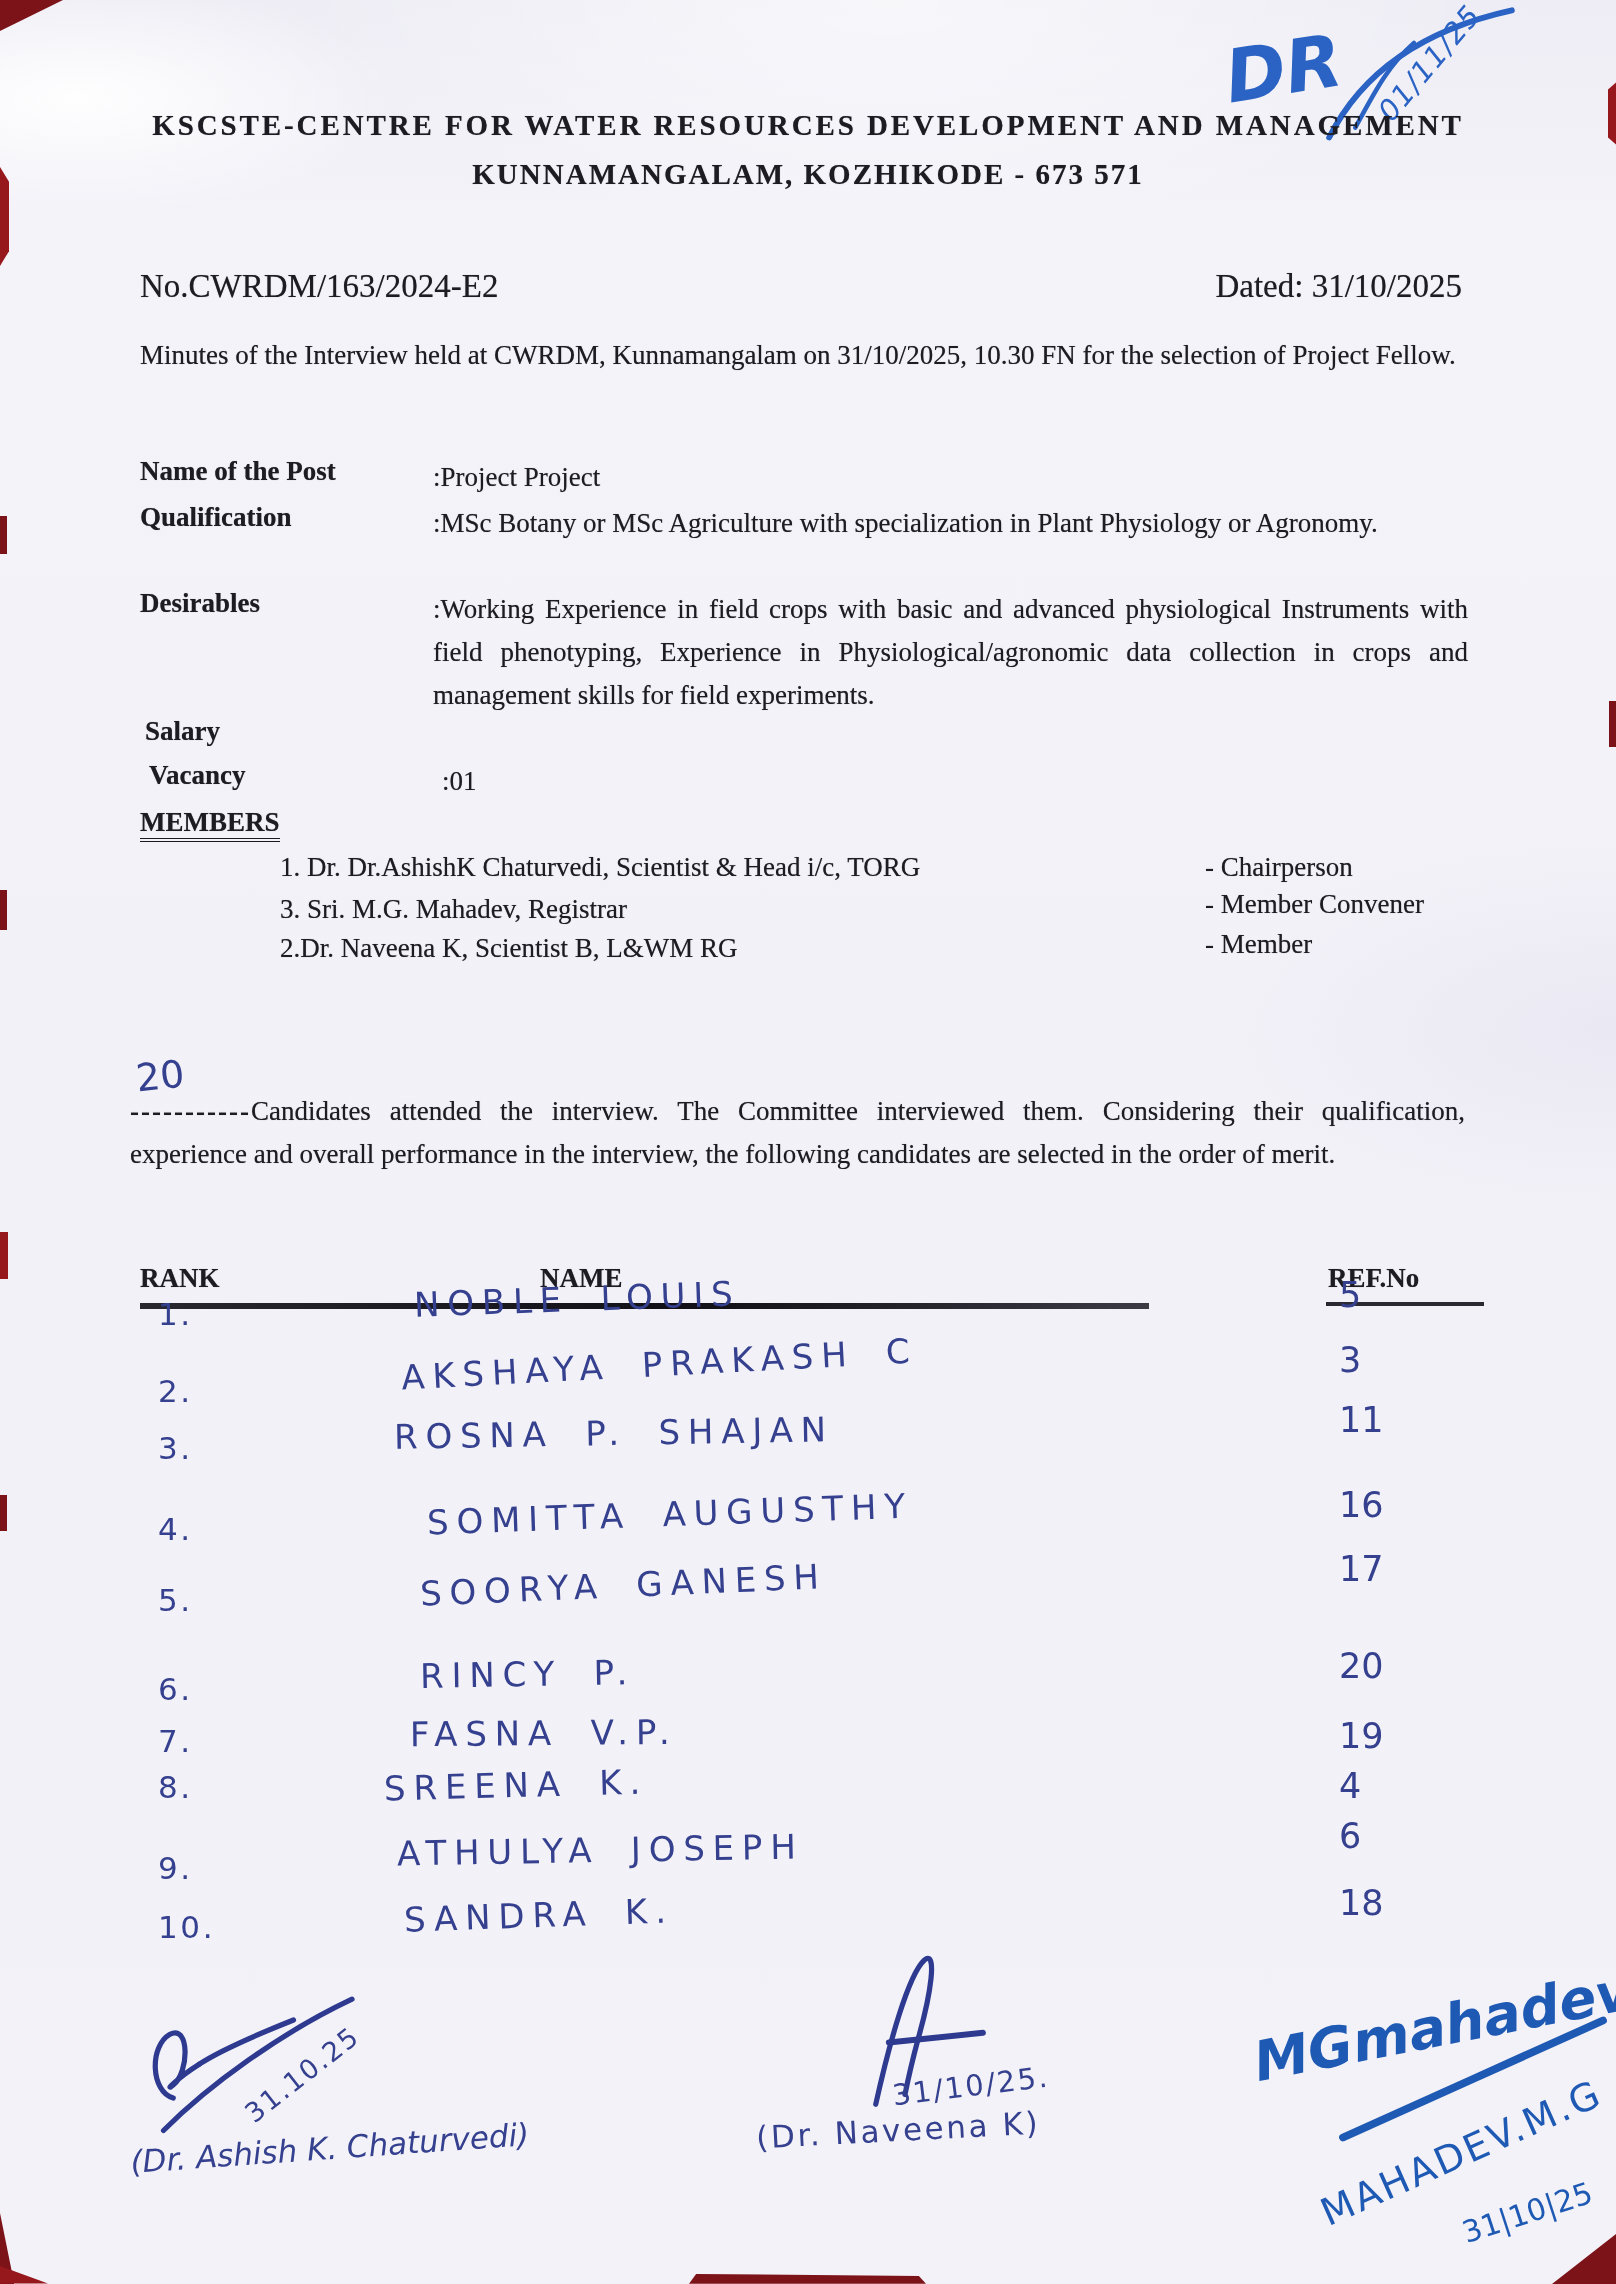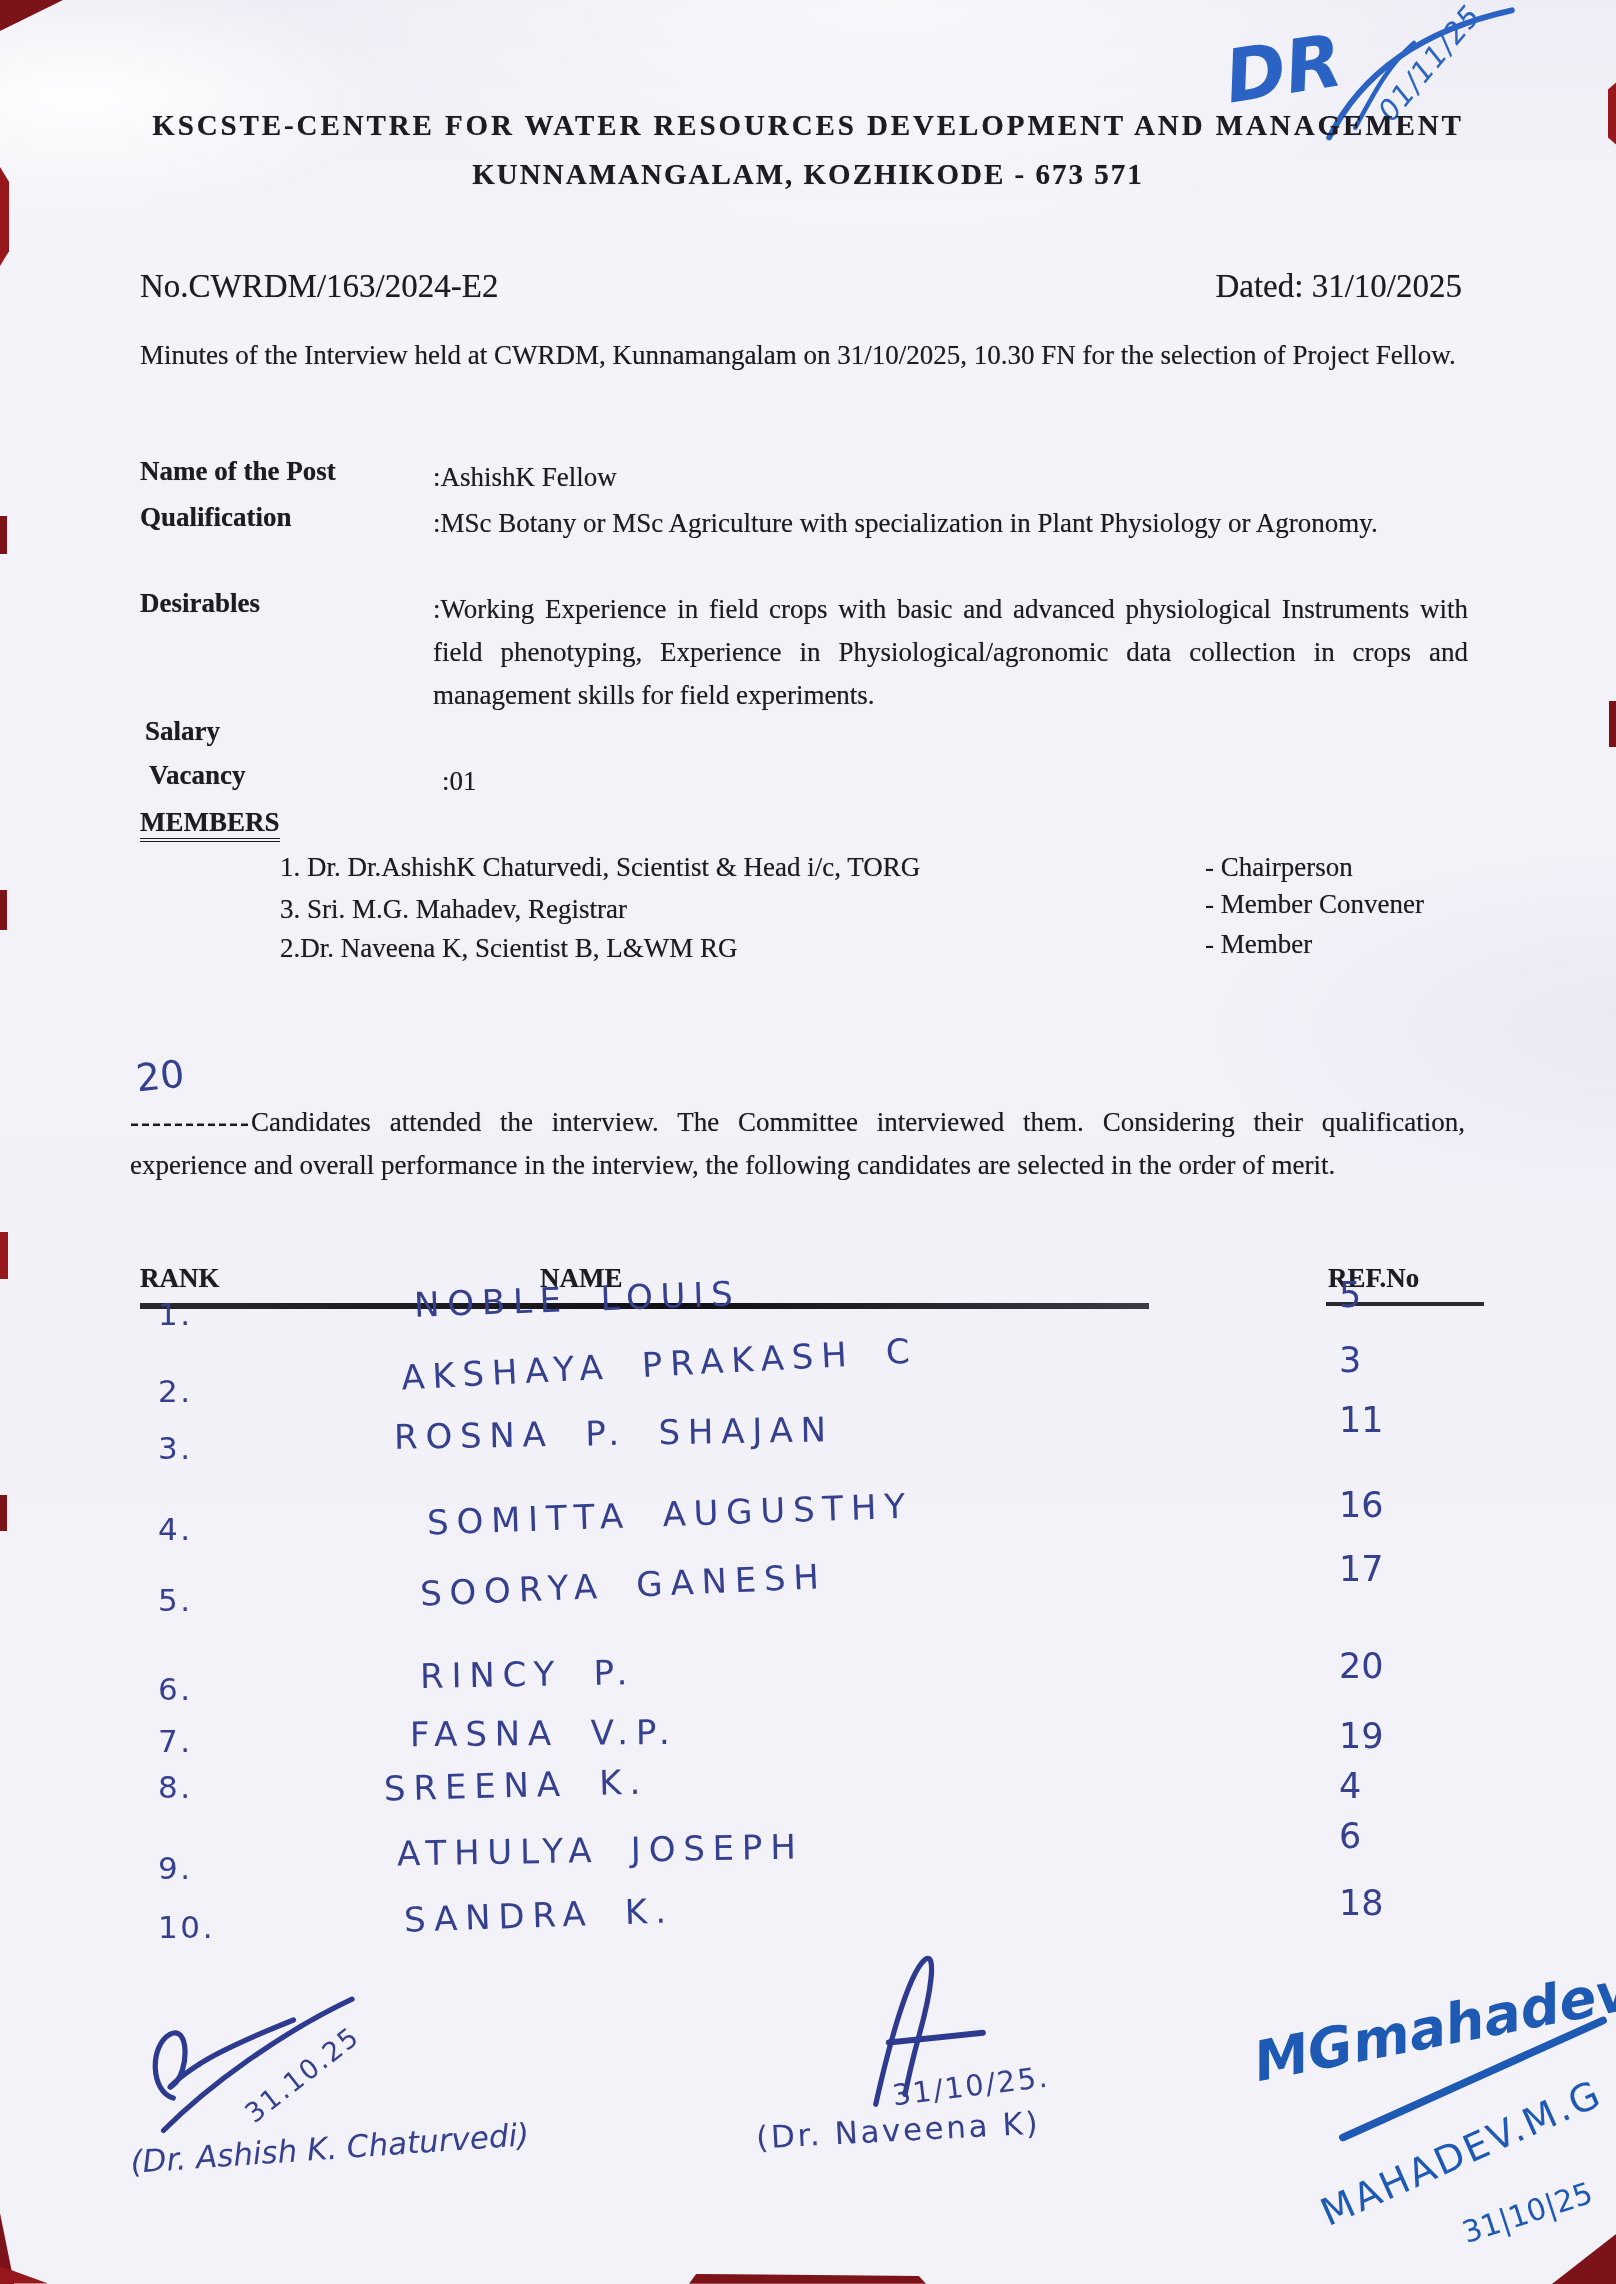--- a/index.html
+++ b/index.html
@@ -35,21 +35,21 @@
   .dlabel { width:293px; font-weight:bold; font-size:27px; flex:none; }
   .dvalue { width:1035px; font-size:27px; line-height:43px; text-align:justify; }
 
   .members-h { top:807px; left:140px; font-weight:bold; font-size:27px;
                border-bottom:4.6px double #1b1a20; padding-bottom:0; }
   .mem-row { left:280px; width:1225px; font-size:27px; }
   .mem-role { position:absolute; left:925px; top:0; }
 
   .count-hand { top:1054px; left:136px; font-size:38px; transform:rotate(-6deg); }
   .attended-p { top:1090px; left:130px; width:1335px; font-size:27px;
-                line-height:43px; text-align:justify;margin-top:11px; }
+                line-height:43px; text-align:justify; }
   .dashes { letter-spacing:2px; font-weight:bold; }
 
   .th { top:1263px; font-weight:bold; font-size:27px; }
   .rule-main { top:1303px; left:140px; width:1009px; height:5.9px;
                background:linear-gradient(90deg,#29282f,#111016 55%,#3c3b44); }
   .rule-ref  { top:1302px; left:1326px; width:158px; height:3.9px; background:#2a2931; }
 
   
   .hand { font-family:"DejaVu Sans", sans-serif; color:#35408f; }
   .mrow { position:absolute; left:140px; width:1368px; height:59px; }
@@ -98,21 +98,21 @@
 
   <div class="abs refrow">
     <span class="print">No.CWRDM/163/2024-E2</span>
     <span class="print">Dated: 31/10/2025</span>
   </div>
 
   <p class="abs print intro">Minutes of the Interview held at CWRDM, Kunnamangalam on 31/10/2025, 10.30 FN for the selection of Project Fellow.</p>
 
   <div class="abs drow" style="top:456px;">
     <span class="print dlabel">Name of the Post</span>
-    <span class="print dvalue">:AshishK Fellow</span>
+    <span class="print dvalue">:Project Project</span>
   </div>
   <div class="abs drow" style="top:502px;">
     <span class="print dlabel">Qualification</span>
     <span class="print dvalue">:MSc Botany or MSc Agriculture with specialization in Plant Physiology or Agronomy.</span>
   </div>
   <div class="abs drow" style="top:588px;">
     <span class="print dlabel">Desirables</span>
     <span class="print dvalue">:Working Experience in field crops with basic and advanced physiological Instruments with field phenotyping, Experience in Physiological/agronomic data collection in crops and management skills for field experiments.</span>
   </div>
   <div class="abs drow" style="top:716px;left:145px;">

